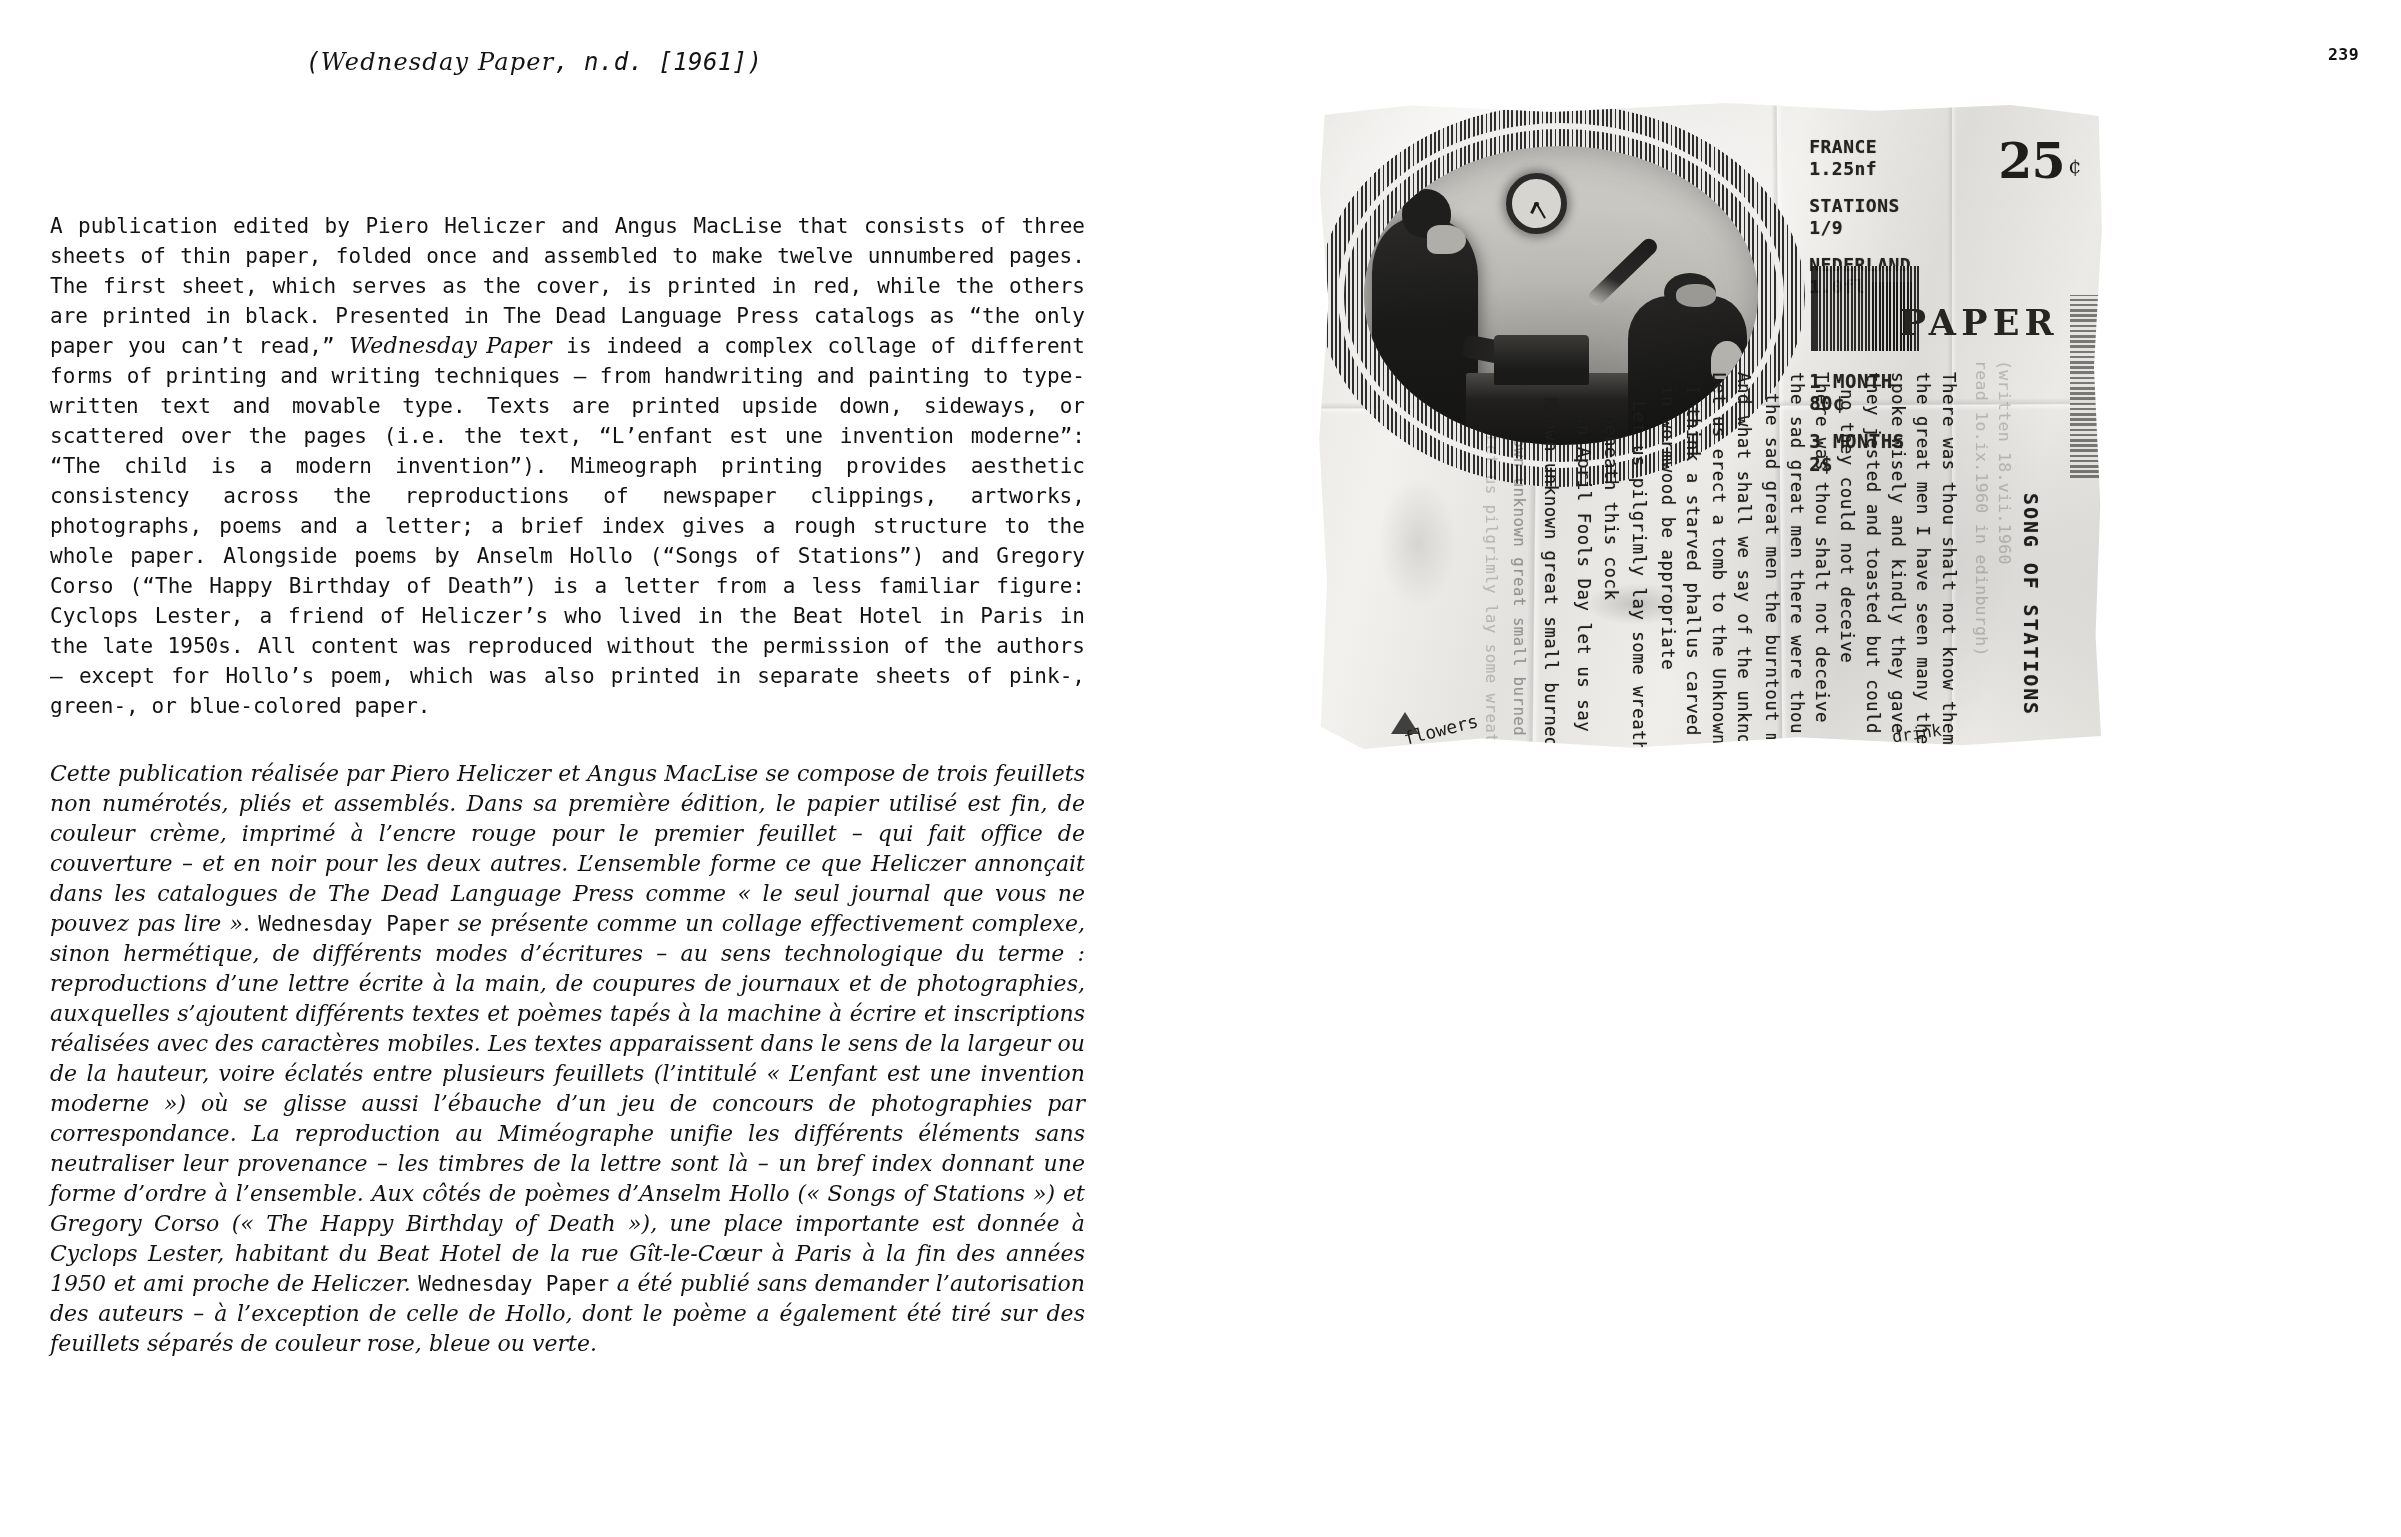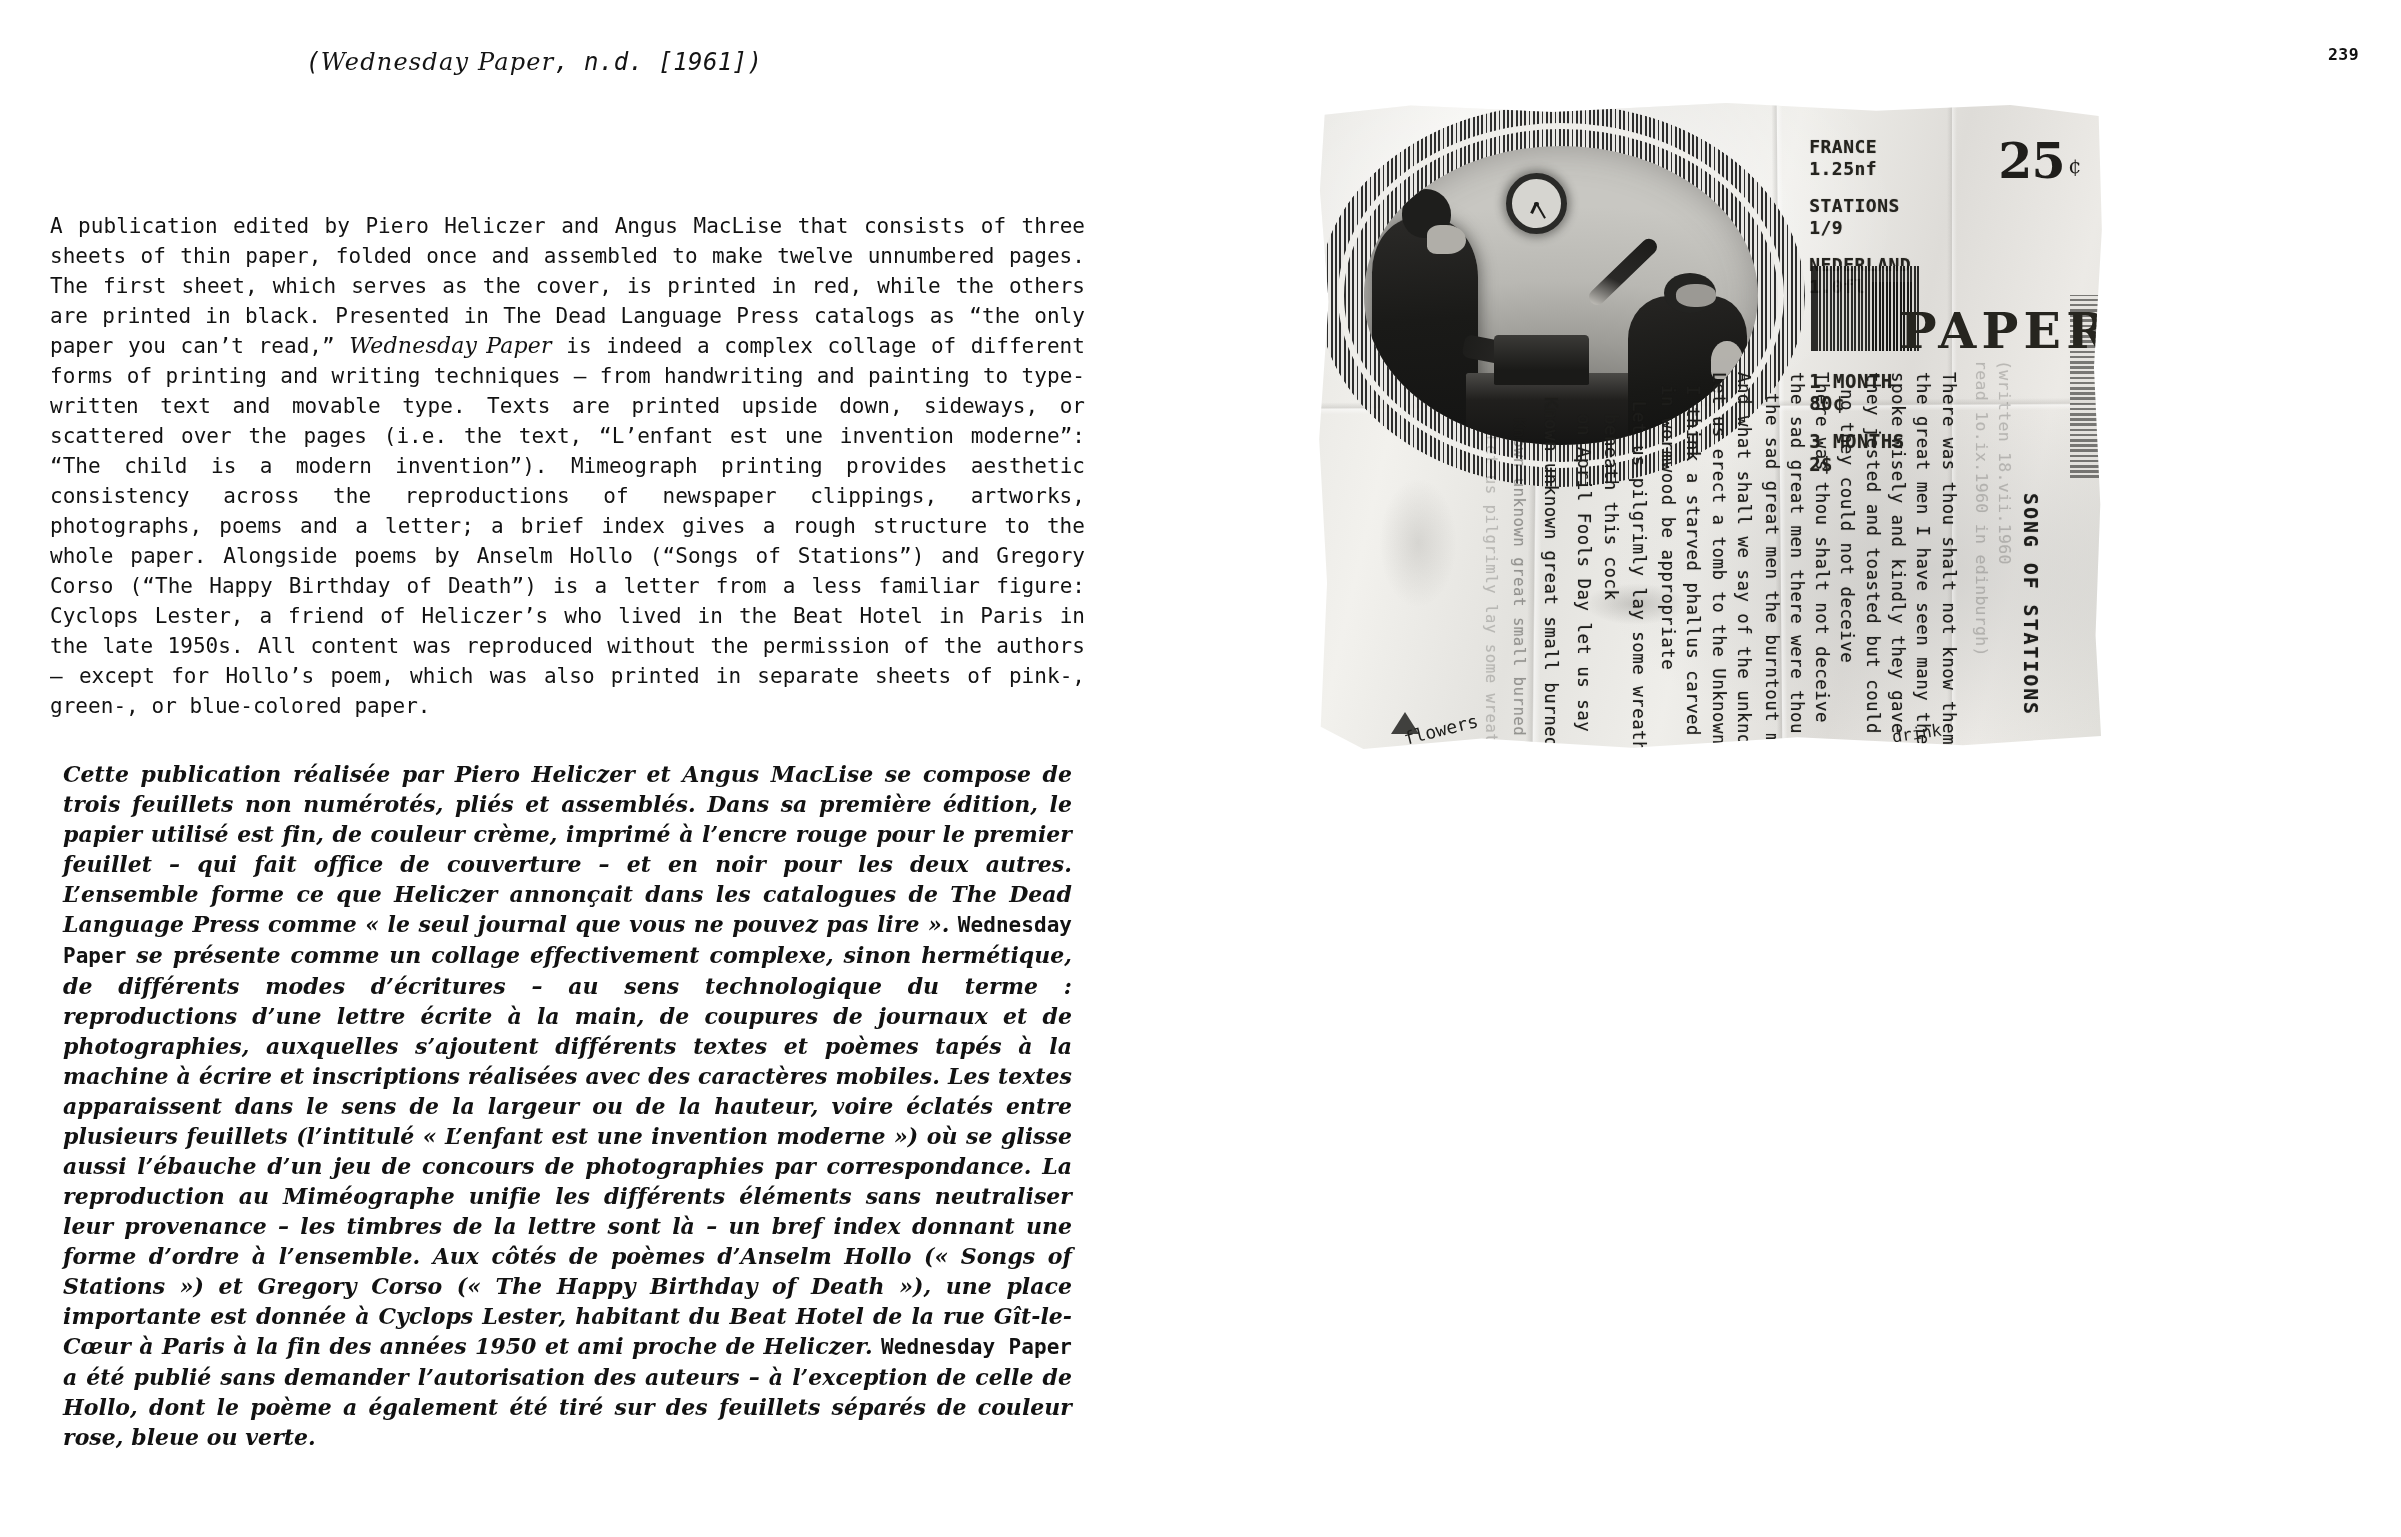--- a/index.html
+++ b/index.html
@@ -83,22 +83,21 @@
 
   .body-fr {
     font-family: "DejaVu Serif", serif;
     font-style: italic;
     font-size: 22px;
     line-height: 30px;
     letter-spacing: 0.04px;
     color: #121212;
     text-align: justify;
     text-align-last: left;
-    margin: 13px;
-    font-weight: bold;
+    margin: 0;
   }
   .body-fr .roman {
     font-family: "DejaVu Sans Mono", monospace;
     font-style: normal;
     font-size: 21px;
   }
 
   
   .scan-figure {
     position: absolute;
@@ -316,21 +315,21 @@
     font-size: 21px;
     font-weight: 400;
     vertical-align: 5.2px;
     margin-left: 3.5px;
   }
   .paper-word {
     position: absolute;
     left: 74%;
     top: 31%;
     font-family: "DejaVu Serif", serif;
-    font-size: 49px;
+    font-size: 35px;
     font-weight: 700;
     letter-spacing: 5.2px;
     color: #26251f;
     white-space: nowrap;
   }
   .sub-rates {
     position: absolute;
     left: 62.5%;
     top: 38.5%;
     margin-top: 19px;

